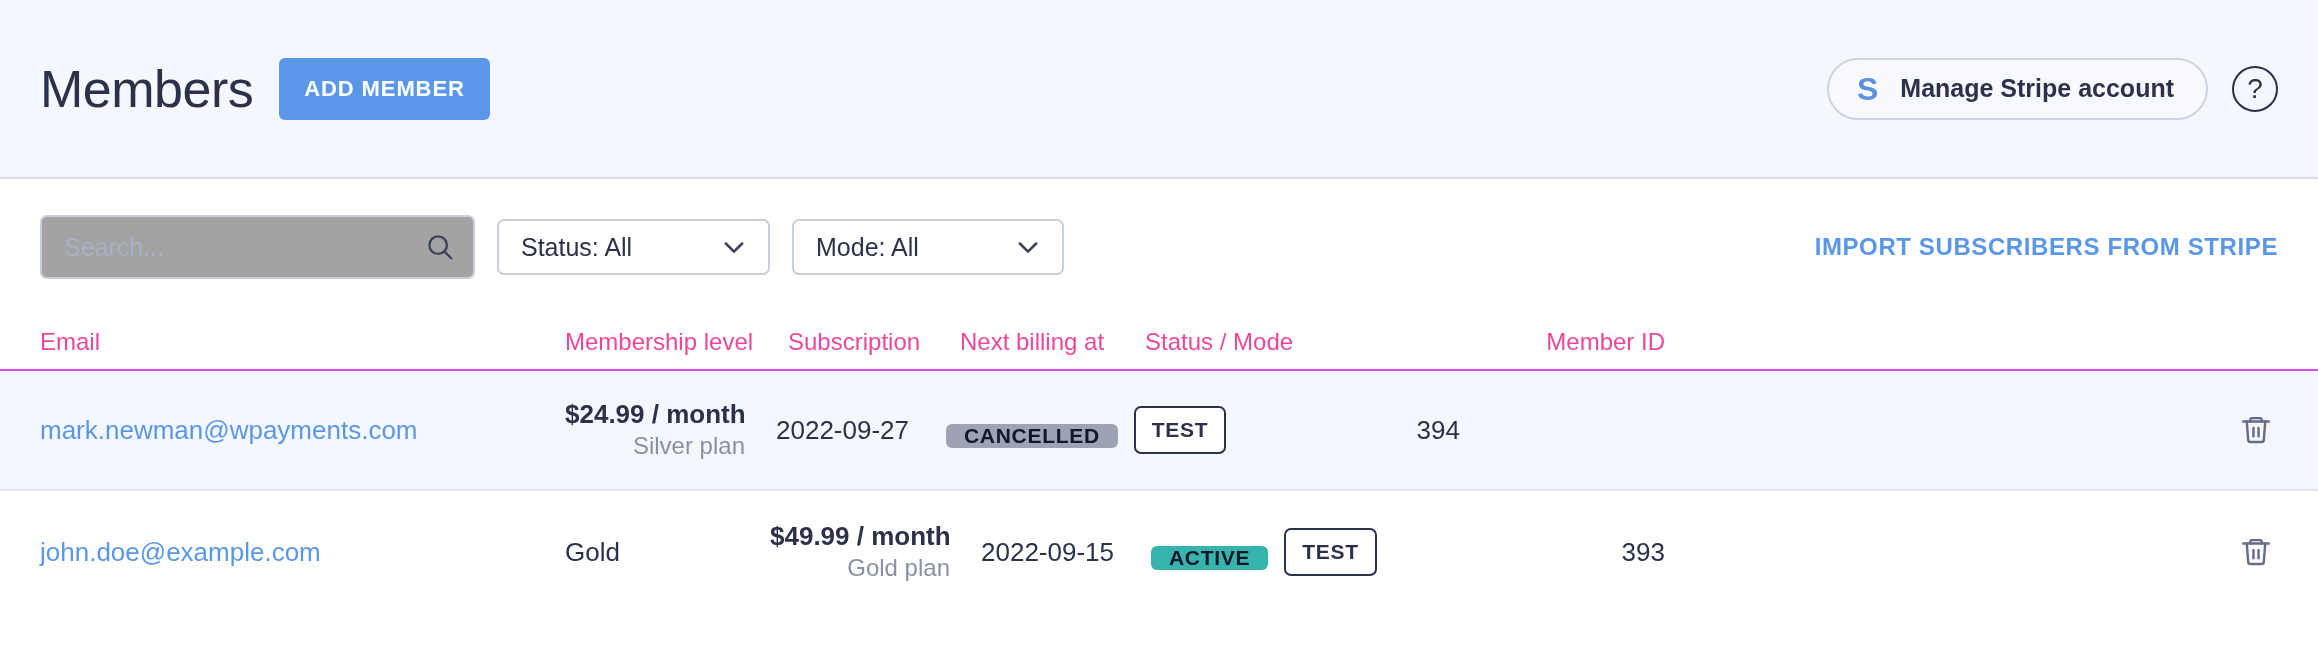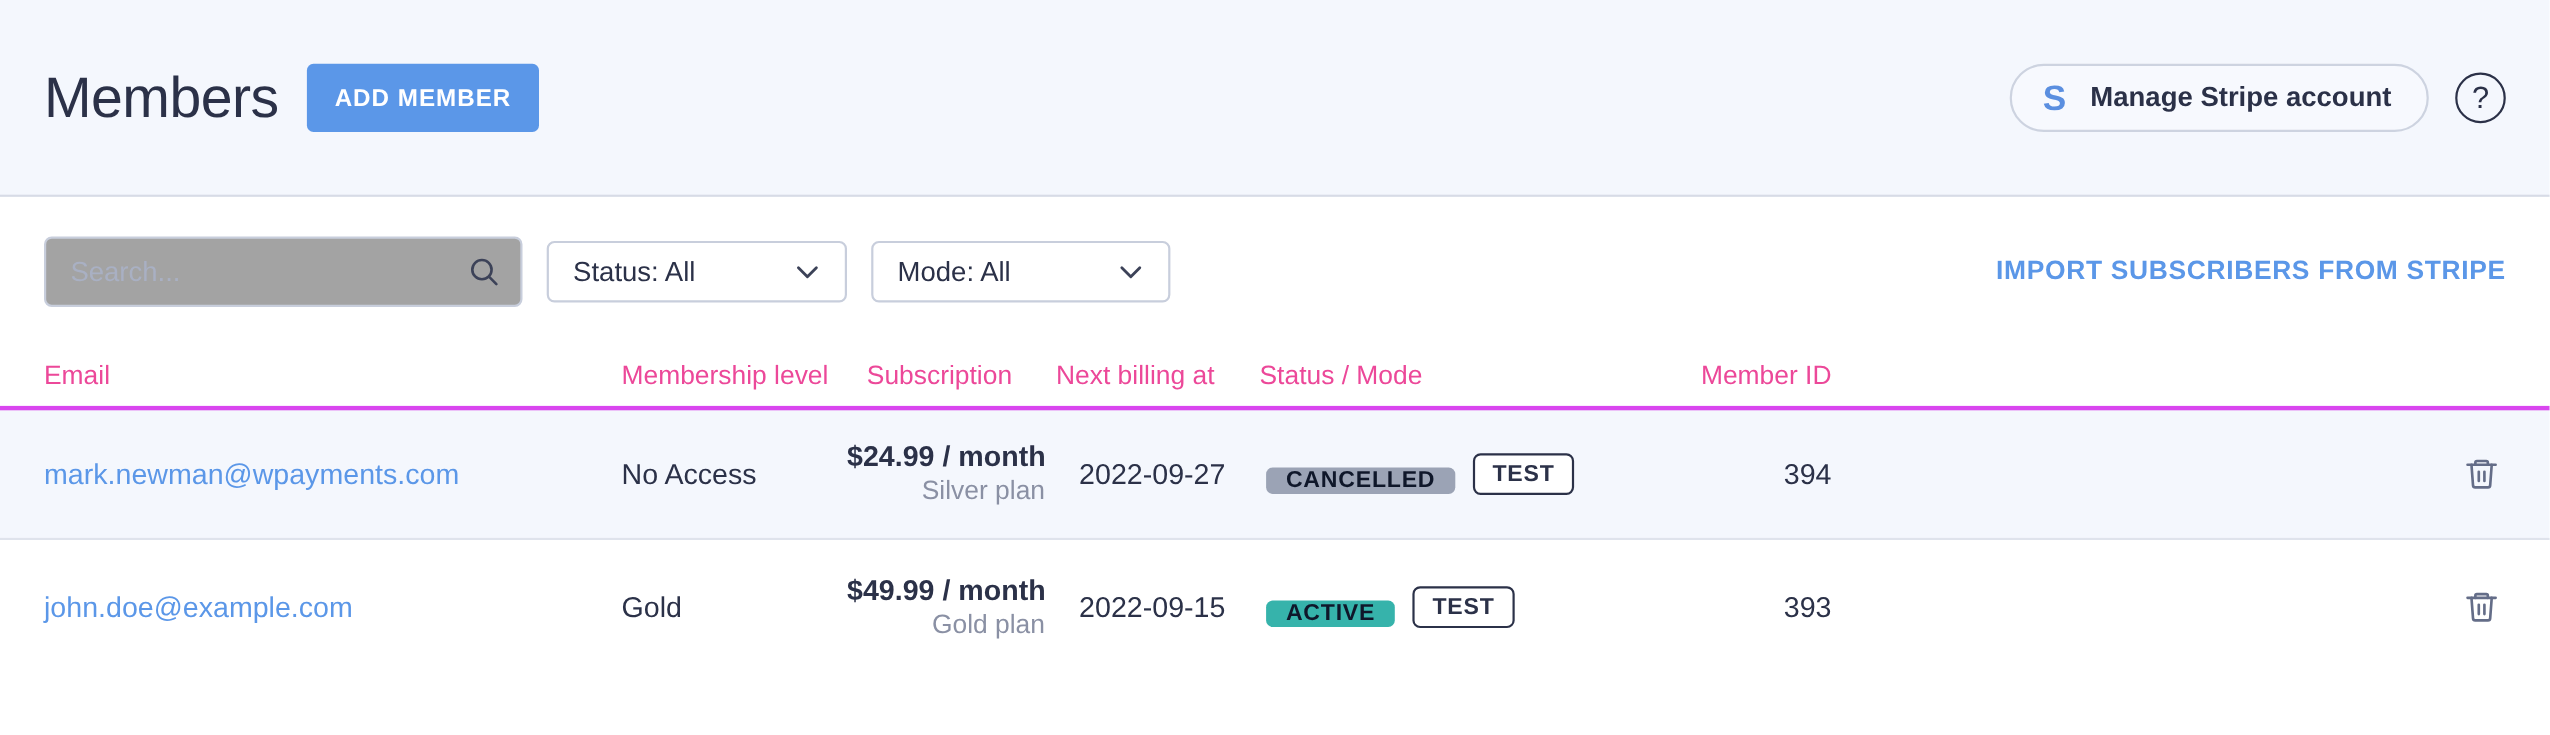--- a/index.html
+++ b/index.html
@@ -193,21 +193,21 @@
     color: #ec4899;
     white-space: nowrap;
   }
 
   .trow {
     display: flex;
     align-items: center;
     height: 122px;
     padding: 0 40px;
     background: #ffffff;
-    border-top: 4px solid #d946ef;
+    border-top: 2px solid #d946ef;
     border-bottom: 2px solid #dfe3ec;
   }
   .trow.highlight { background: #f4f7fd; }
   .trow.plain { border-top: none; border-bottom: none; }
 
   
   .col-email       { width: 525px; flex: 0 0 525px; }
   .col-level       { width: 205px; flex: 0 0 205px; }
   .col-sub         { width: 180px; flex: 0 0 180px; text-align: right; }
   .col-billing     { width: 195px; flex: 0 0 195px; text-align: center; }
@@ -273,21 +273,21 @@
     white-space: nowrap;
     margin-top: 12px;
   }
   .badge-cancelled { background: #9ba3b5; }
   .badge-active { background: #36b3ab; }
 
   .mode-badge {
     display: inline-flex;
     align-items: center;
     justify-content: center;
-    height: 38px;
+    height: 48px;
     padding: 11px 16px;
     border-radius: 7px;
     border: 2.5px solid #2b3148;
     background: #ffffff;
     font-size: 21px;
     font-weight: 700;
     letter-spacing: 0.7px;
     color: #2b3148;
     white-space: nowrap;
   }
@@ -366,23 +366,20 @@
       <div class="th col-sub">Subscription</div>
       <div class="th col-billing">Next billing at</div>
       <div class="th col-status">Status / Mode</div>
       <div class="th col-id">Member ID</div>
       <div class="th col-actions"></div>
     </div>
 
     <div class="trow highlight">
       <div class="col-email">
         <a class="email-link">mark.newman@wpayments.com</a>
-      </div>
-      <div class="col-level">
-        <span class="level-text">No Access</span>
       </div>
       <div class="col-sub">
         <div class="sub-amount">$24.99 / month</div>
         <div class="sub-plan">Silver plan</div>
       </div>
       <div class="col-billing">
         <span class="billing-text">2022-09-27</span>
       </div>
       <div class="col-status status-cell">
         <span class="badge badge-cancelled">CANCELLED</span>

